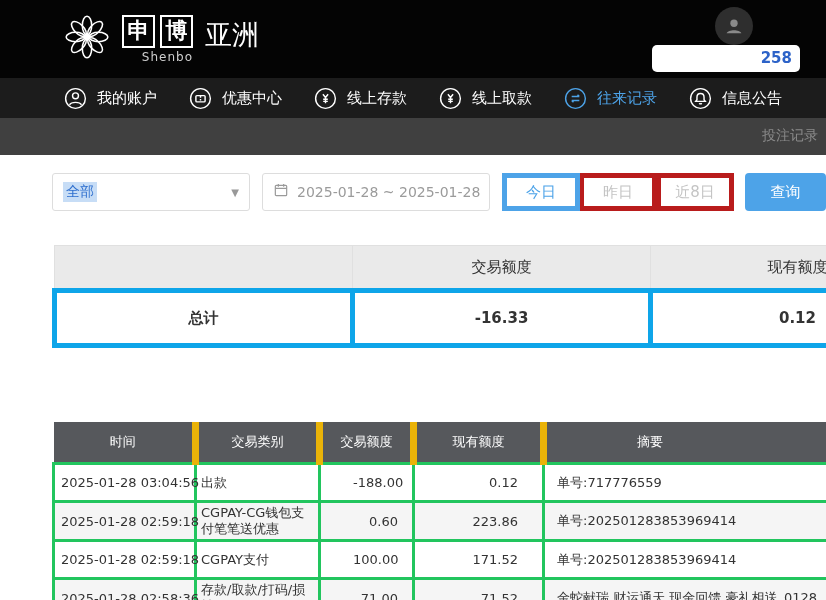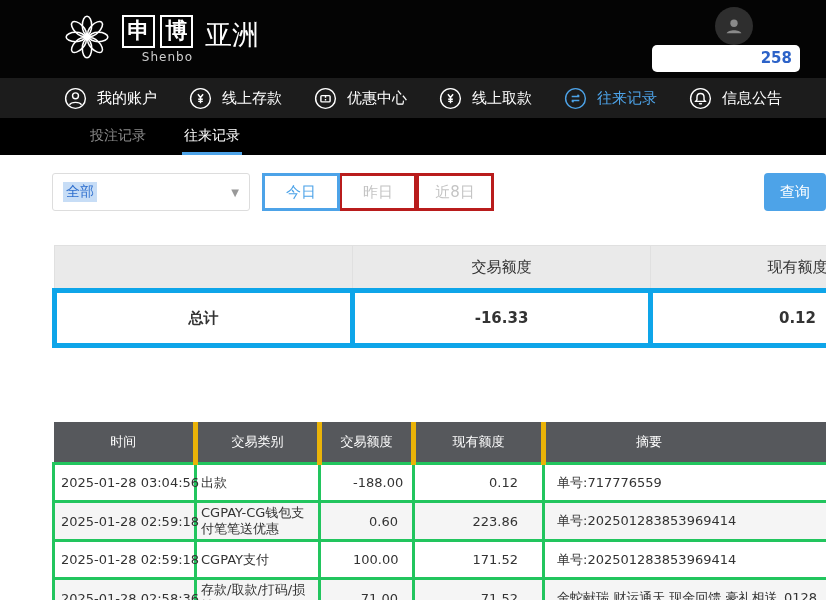--- a/index.html
+++ b/index.html
@@ -22,52 +22,52 @@
           align-items:center;justify-content:center;margin-right:-16px;}
   .mask-pill{position:relative;z-index:1;width:148px;height:27px;background:#fff;border-radius:5px;
              display:flex;align-items:center;justify-content:flex-end;padding-right:8px;
              box-sizing:border-box;color:#2d63c8;font-weight:bold;font-size:15px;}
   
   .nav{height:40px;background:#1c1c1c;display:flex;align-items:center;gap:32px;padding-left:64px;}
   .nav-item{display:flex;align-items:center;gap:10px;color:#fff;font-size:15px;cursor:pointer;white-space:nowrap;}
   .nav-item svg{display:block;}
   .nav-item.active{color:#4da3e8;}
   
-  .subnav{height:37px;background:#000000;display:flex;justify-content:flex-start;}
+  .subnav{height:37px;background:#404040;display:flex;justify-content:flex-end;}
   .subnav-inner{display:flex;gap:34px;transform:translateX(88px);}
   .tab{color:#8b8b8b;font-size:14px;line-height:35px;height:37px;box-sizing:border-box;cursor:pointer;padding:0 2px;}
   .tab.active{color:#fff;border-bottom:3px solid #4da3e8;}
   
   .content{padding:18px 0 0 52px;}
   .filters{display:flex;align-items:flex-start;height:38px;}
   .select{width:198px;height:38px;border:1px solid #ddd;border-radius:3px;display:flex;
           align-items:center;justify-content:space-between;padding:0 10px;box-sizing:border-box;background:#fff;cursor:pointer;}
   .select-value{font-size:14px;color:#2f6fce;background:#c7ddf6;padding:1px 3px;}
   .caret{color:#999;font-size:10px;}
   .datebox{width:228px;height:38px;border:1px solid #ddd;border-radius:3px;margin-left:12px;
            display:flex;align-items:center;gap:8px;padding:0 10px;box-sizing:border-box;cursor:pointer;}
   .date-text{color:#9b9b9b;font-size:14px;white-space:nowrap;}
   .qgroup{display:flex;margin-left:12px;}
-  .qbtn{width:78px;height:38px;border:3px solid #b91c1c;background:#fff;color:#c4c4c4;font-size:15px;
+  .qbtn{width:78px;height:38px;border:5px solid #b91c1c;background:#fff;color:#c4c4c4;font-size:15px;
         display:flex;align-items:center;justify-content:center;margin-left:-1px;box-sizing:border-box;cursor:pointer;}
   .qbtn:first-child{margin-left:0;}
   .qbtn.active{border-color:#4da3e8;color:#4da3e8;position:relative;z-index:2;}
-  .search-btn{margin-left:auto;width:62px;height:38px;background:#4da3e8;color:#fff;font-size:15px;
+  .search-btn{margin-left:auto;width:81px;height:38px;background:#4da3e8;color:#fff;font-size:15px;
               border:none;border-radius:4px;display:flex;align-items:center;justify-content:center;cursor:pointer;}
   
   table{border-collapse:collapse;table-layout:fixed;}
   .summary{margin-top:34px;width:890px;}
   .summary th{background:#eaeaea;height:40px;font-weight:normal;font-size:15px;color:#333;
               border:1px solid #e0e0e0;text-align:center;}
   .summary td{height:48px;text-align:center;font-size:15px;color:#333;font-weight:bold;
               border:5px solid #0ea5e9;background:#fff;}
   
   .records{margin-top:74px;width:900px;font-size:13px;}
   .records thead th{background:#56585c;color:#fff;height:38px;font-weight:normal;
-                    border-right:5px solid #eab308;text-align:center;}
+                    border-right:7px solid #eab308;text-align:center;}
   .records thead th.h-memo{text-align:left;padding-left:90px;}
   .records td{height:38px;color:#333;border:3px solid #22c55e;background:#fff;
               padding:2px 8px;box-sizing:border-box;}
   .records tr.row-alt td{background:#f5f5f5;}
   td.c-time{padding-left:6px;white-space:nowrap;}
   td.c-type{line-height:16px;padding-left:4px;}
   td.c-amount{text-align:right;padding-right:14px;padding-left:32px;}
   td.c-balance{text-align:right;padding-right:24px;}
   td.c-memo{padding-left:12px;white-space:nowrap;}
 </style>
@@ -118,34 +118,34 @@
           <circle cx="12" cy="9.2" r="3.1"></circle>
         <path d="M5.8 18.6c1.8-3.4 10.6-3.4 12.4 0"></path>
       </svg>
     </span>
     <span>我的账户</span>
   </div>
   <div class="nav-item">
     <span>
       <svg width="23" height="23" viewBox="0 0 24 24" fill="none" stroke="currentColor" stroke-width="1.5">
         <circle cx="12" cy="12" r="10.3"></circle>
-        <path d="M9.3 7.5 12 11l2.7-3.5M12 11v6M9.6 12.8h4.8M9.6 15h4.8"></path>
-      </svg>
-    </span>
-    <span>线上存款</span>
-  </div>
-  <div class="nav-item">
-    <span>
-      <svg width="23" height="23" viewBox="0 0 24 24" fill="none" stroke="currentColor" stroke-width="1.5">
-        <circle cx="12" cy="12" r="10.3"></circle>
           <rect x="7.2" y="9" width="9.6" height="6.5" rx="1"></rect>
         <path d="M12 9.5v5.5" stroke-dasharray="1.6 1.4"></path>
       </svg>
     </span>
     <span>优惠中心</span>
+  </div>
+  <div class="nav-item">
+    <span>
+      <svg width="23" height="23" viewBox="0 0 24 24" fill="none" stroke="currentColor" stroke-width="1.5">
+        <circle cx="12" cy="12" r="10.3"></circle>
+        <path d="M9.3 7.5 12 11l2.7-3.5M12 11v6M9.6 12.8h4.8M9.6 15h4.8"></path>
+      </svg>
+    </span>
+    <span>线上存款</span>
   </div>
   <div class="nav-item">
     <span>
       <svg width="23" height="23" viewBox="0 0 24 24" fill="none" stroke="currentColor" stroke-width="1.5">
         <circle cx="12" cy="12" r="10.3"></circle>
         <path d="M9.3 7.5 12 11l2.7-3.5M12 11v6M9.6 12.8h4.8M9.6 15h4.8"></path>
       </svg>
     </span>
     <span>线上取款</span>
   </div>
@@ -176,20 +176,29 @@
     <div class="tab active">往来记录</div>
   </div>
 </div>
 
 <div class="content">
 
   <div class="filters">
     <div class="select">
       <span class="select-value">全部</span>
       <span class="caret">▼</span>
+    </div>
+    <div class="datebox">
+      <span>
+        <svg width="16" height="16" viewBox="0 0 24 24" fill="none" stroke="#9a9a9a" stroke-width="1.8">
+          <rect x="3.5" y="5" width="17" height="15.5" rx="1.5"></rect>
+          <path d="M3.5 9.5h17M8 3v4M16 3v4"></path>
+        </svg>
+      </span>
+      <span class="date-text">2025-01-28 ~ 2025-01-28</span>
     </div>
     <div class="qgroup">
       <div class="qbtn active">今日</div>
       <div class="qbtn">昨日</div>
       <div class="qbtn">近8日</div>
     </div>
     <button class="search-btn">查询</button>
   </div>
 
   <table class="summary">

